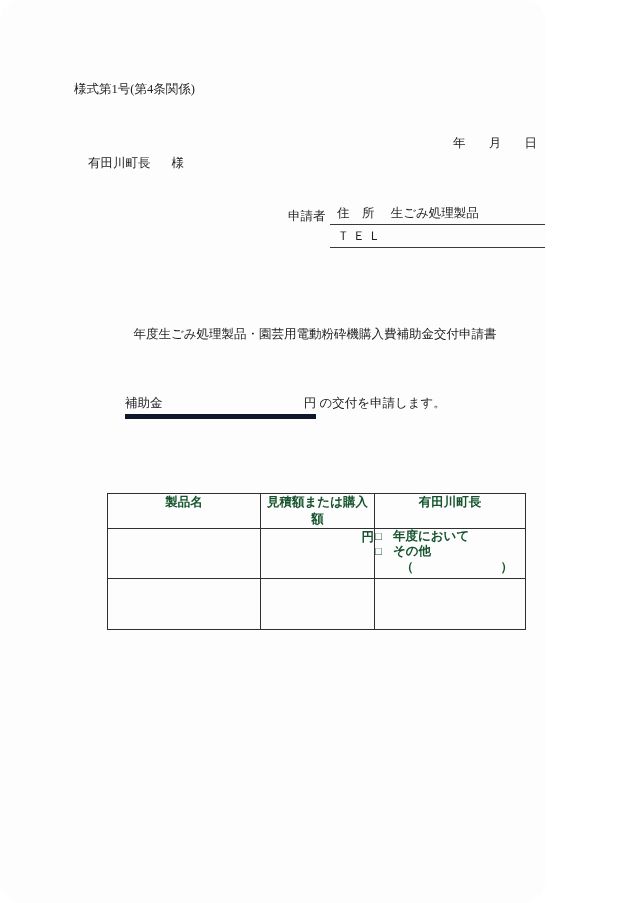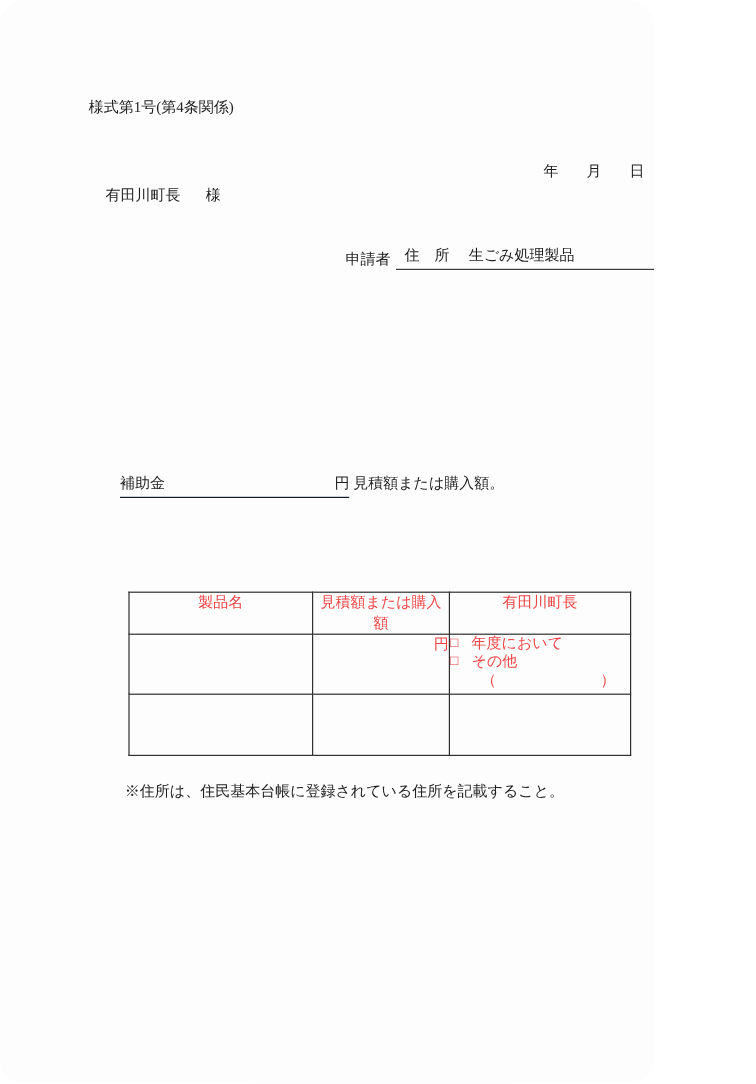--- a/index.html
+++ b/index.html
@@ -22,26 +22,26 @@
   .applicant-lines{left:330px;top:202px;width:227px;}
   .applicant-lines .fill-line{height:23px;line-height:23px;border-bottom:1px solid #3a3a3a;padding-left:7px;box-sizing:border-box;}
   .applicant-lines .val{margin-left:13px;}
 
   
   .doc-title{left:0;top:326px;width:630px;text-align:center;}
 
   
   .body-par{left:100px;top:392px;width:450px;line-height:23px;}
   .body-par .indent{text-indent:47px;}
-  .ul-group{border-bottom:1px solid #0f172a;display:inline-block;line-height:21px;}
+  .ul-group{border-bottom:5px solid #0f172a;display:inline-block;line-height:21px;margin-left:25px;}
   .blank-fill{display:inline-block;width:135px;height:1px;}
 
   
   table.main{position:absolute;left:107px;top:493px;width:418px;border-collapse:collapse;table-layout:fixed;}
-  table.main td,table.main th{border:1px solid #2f2f2f;font-weight:normal;font-size:12.5px;padding:0;vertical-align:top;color:#ef4444;}
+  table.main td,table.main th{border:1px solid #2f2f2f;font-weight:bold;font-size:12.5px;padding:0;vertical-align:top;color:#14532d;}
   tr.hdr{height:21px;}
   tr.r1{height:50px;}
   tr.r2{height:51px;}
   th.c{text-align:center;vertical-align:middle;}
   td.amount{vertical-align:bottom;text-align:right;padding:0 5px 2px 0;}
   td.loc{padding:3px 0 0 8px;}
   .opt{display:flex;align-items:center;line-height:15px;}
   .opt .box{width:13px;font-size:11.5px;}
   .opt .lbl{margin-left:5px;}
   .paren-row{display:flex;justify-content:space-between;margin:1px 12px 0 26px;line-height:15px;}
@@ -67,31 +67,35 @@
     <span class="honorific">様</span>
   </div>
 
   <div class="abs applicant-label">申請者</div>
 
   <div class="abs applicant-lines">
     <div class="fill-line">
       <span>住　所</span>
       <span class="val">生ごみ処理製品</span>
     </div>
+    <div class="fill-line">
+      <span>Ｔ Ｅ Ｌ</span>
+    </div>
   </div>
 
+  <div class="abs doc-title">年度生ごみ処理製品・園芸用電動粉砕機購入費補助金交付申請書</div>
 
   <div class="abs body-par">
     <div>
       <span class="ul-group">
         <span>補助金</span>
         <span class="blank-fill"></span>
         <span>円</span>
       </span>
-      <span>見積額または購入額。</span>
+      <span>の交付を申請します。</span>
     </div>
   </div>
 
   <table class="main">
     <colgroup>
         <col style="width:153px">
         <col style="width:114px">
         <col style="width:151px">
       </colgroup>
     <tbody>
@@ -121,15 +125,14 @@
       </td>
     </tr>
     <tr class="r2">
       <td></td>
       <td></td>
       <td></td>
     </tr>
   </tbody>
     </table>
 
-  <div class="abs note">※住所は、住民基本台帳に登録されている住所を記載すること。</div>
 
 </div>
 
 </body></html>

